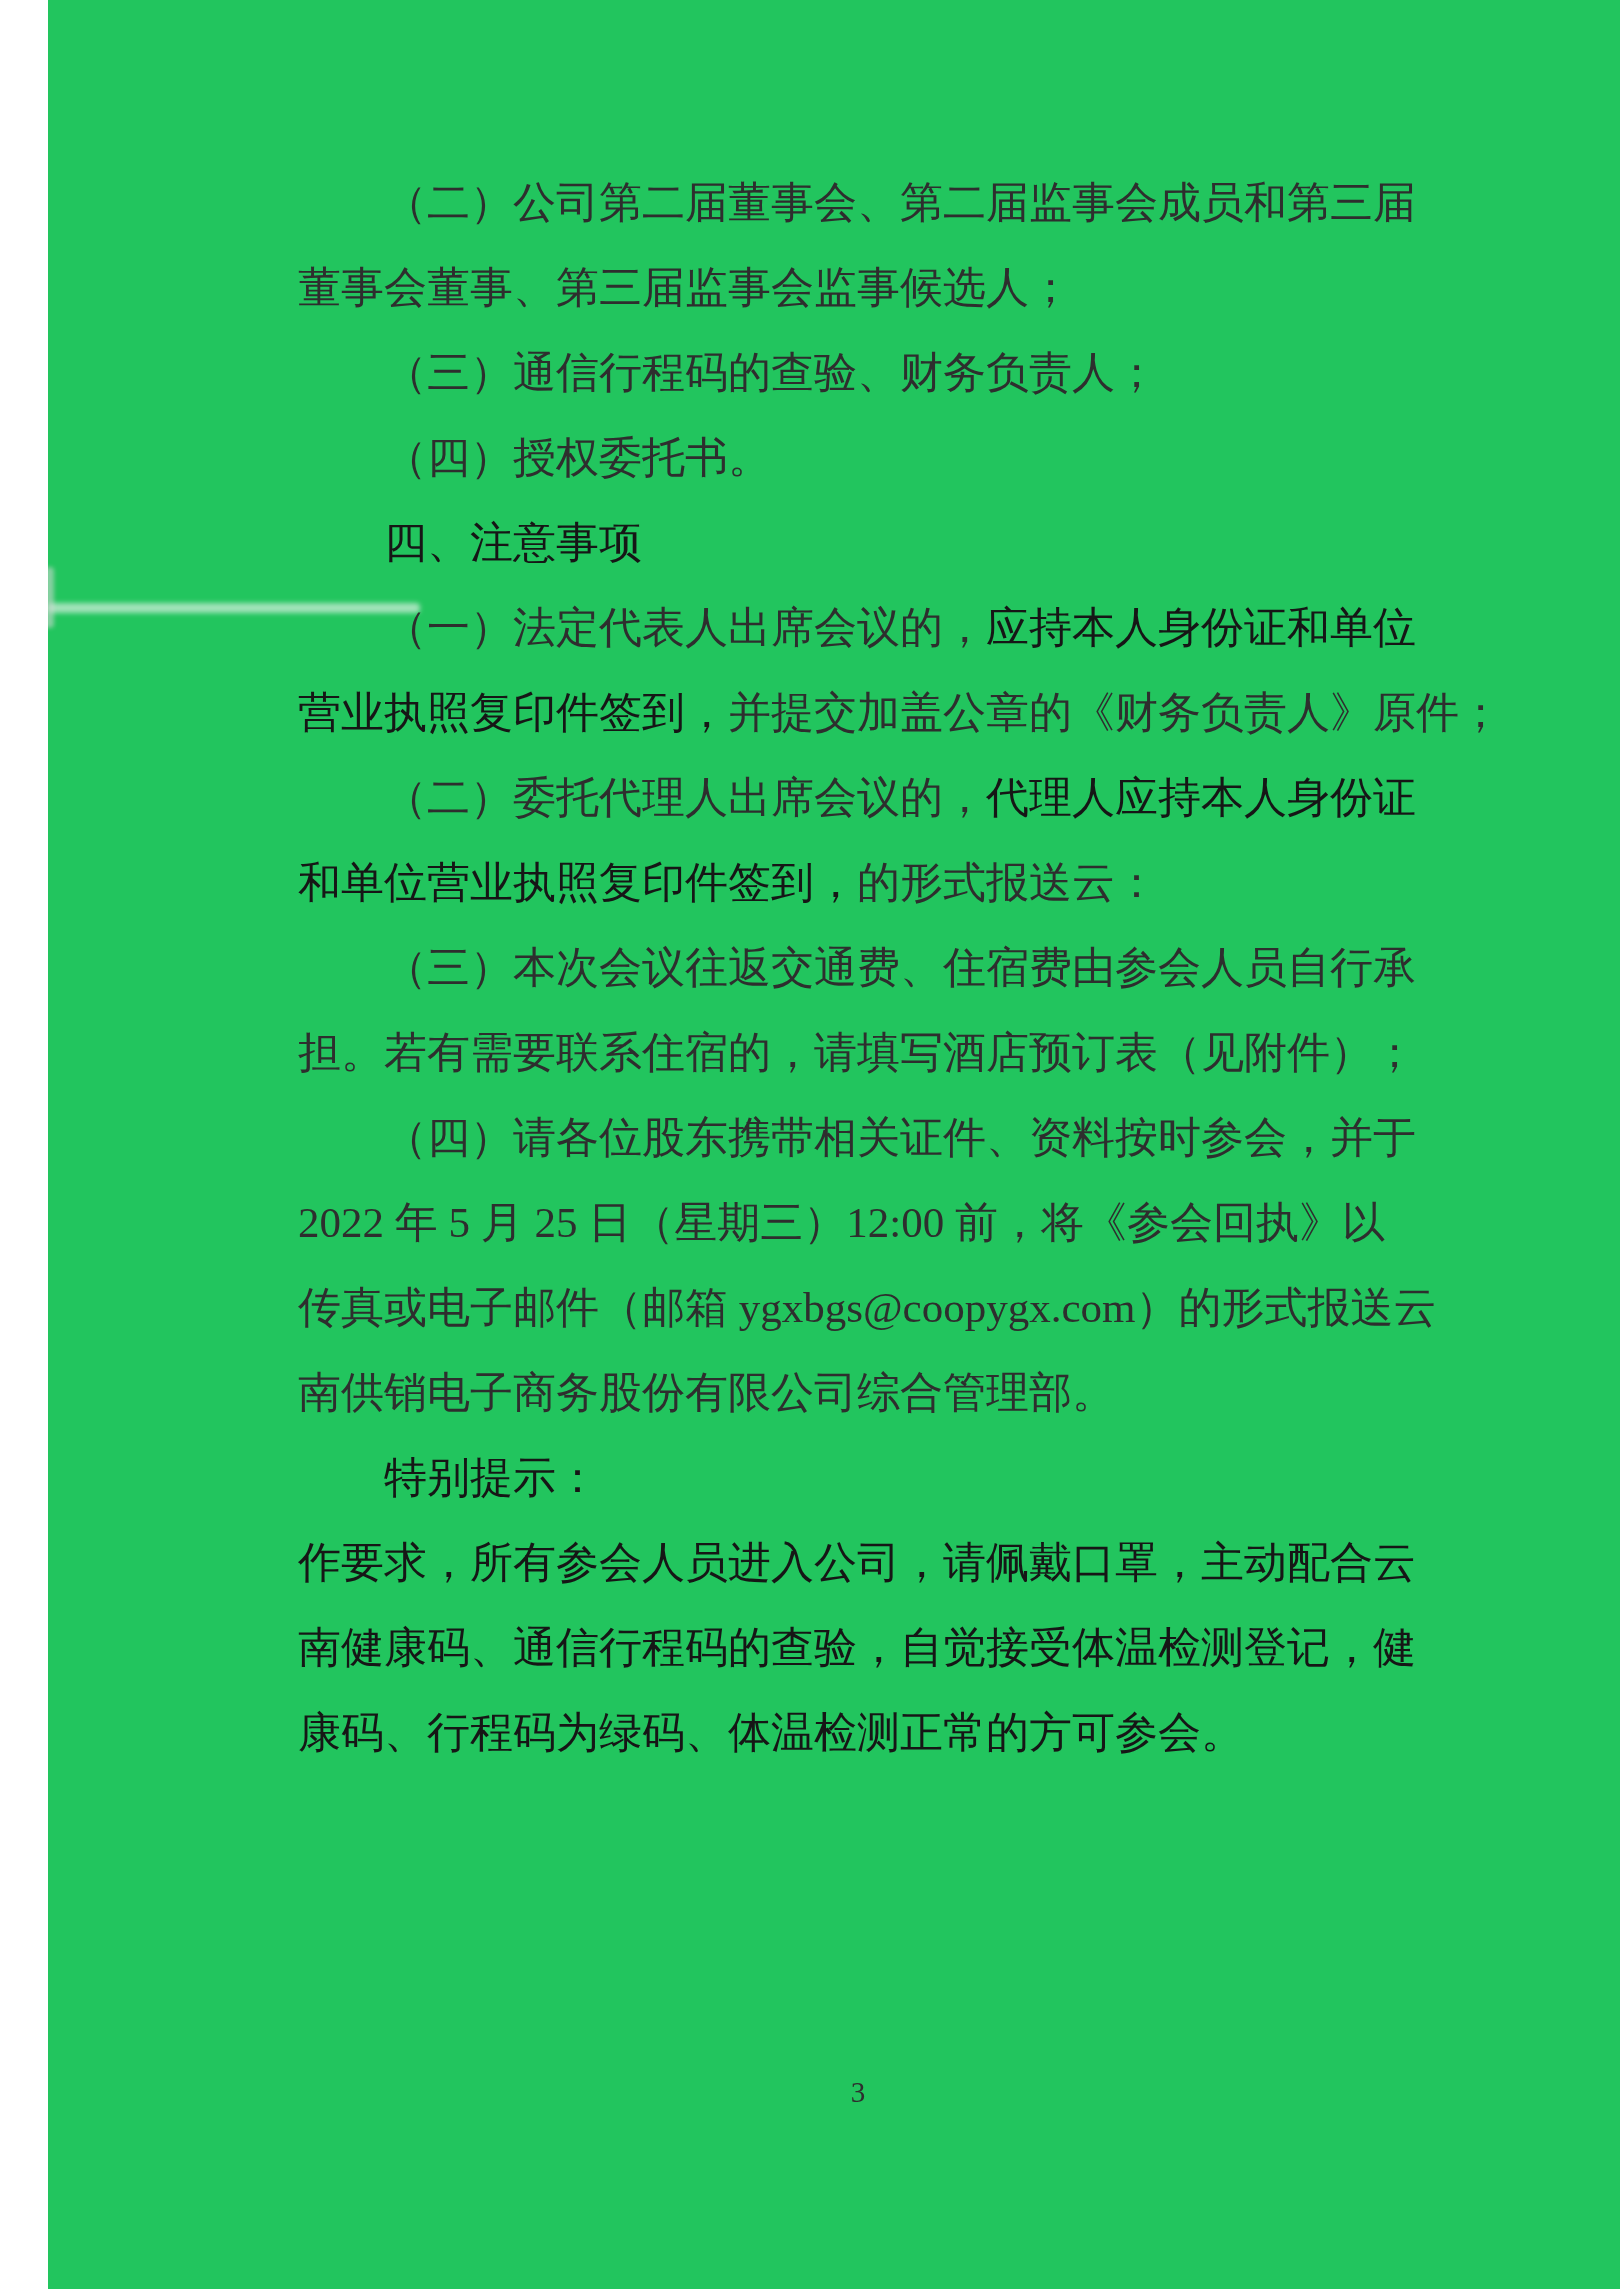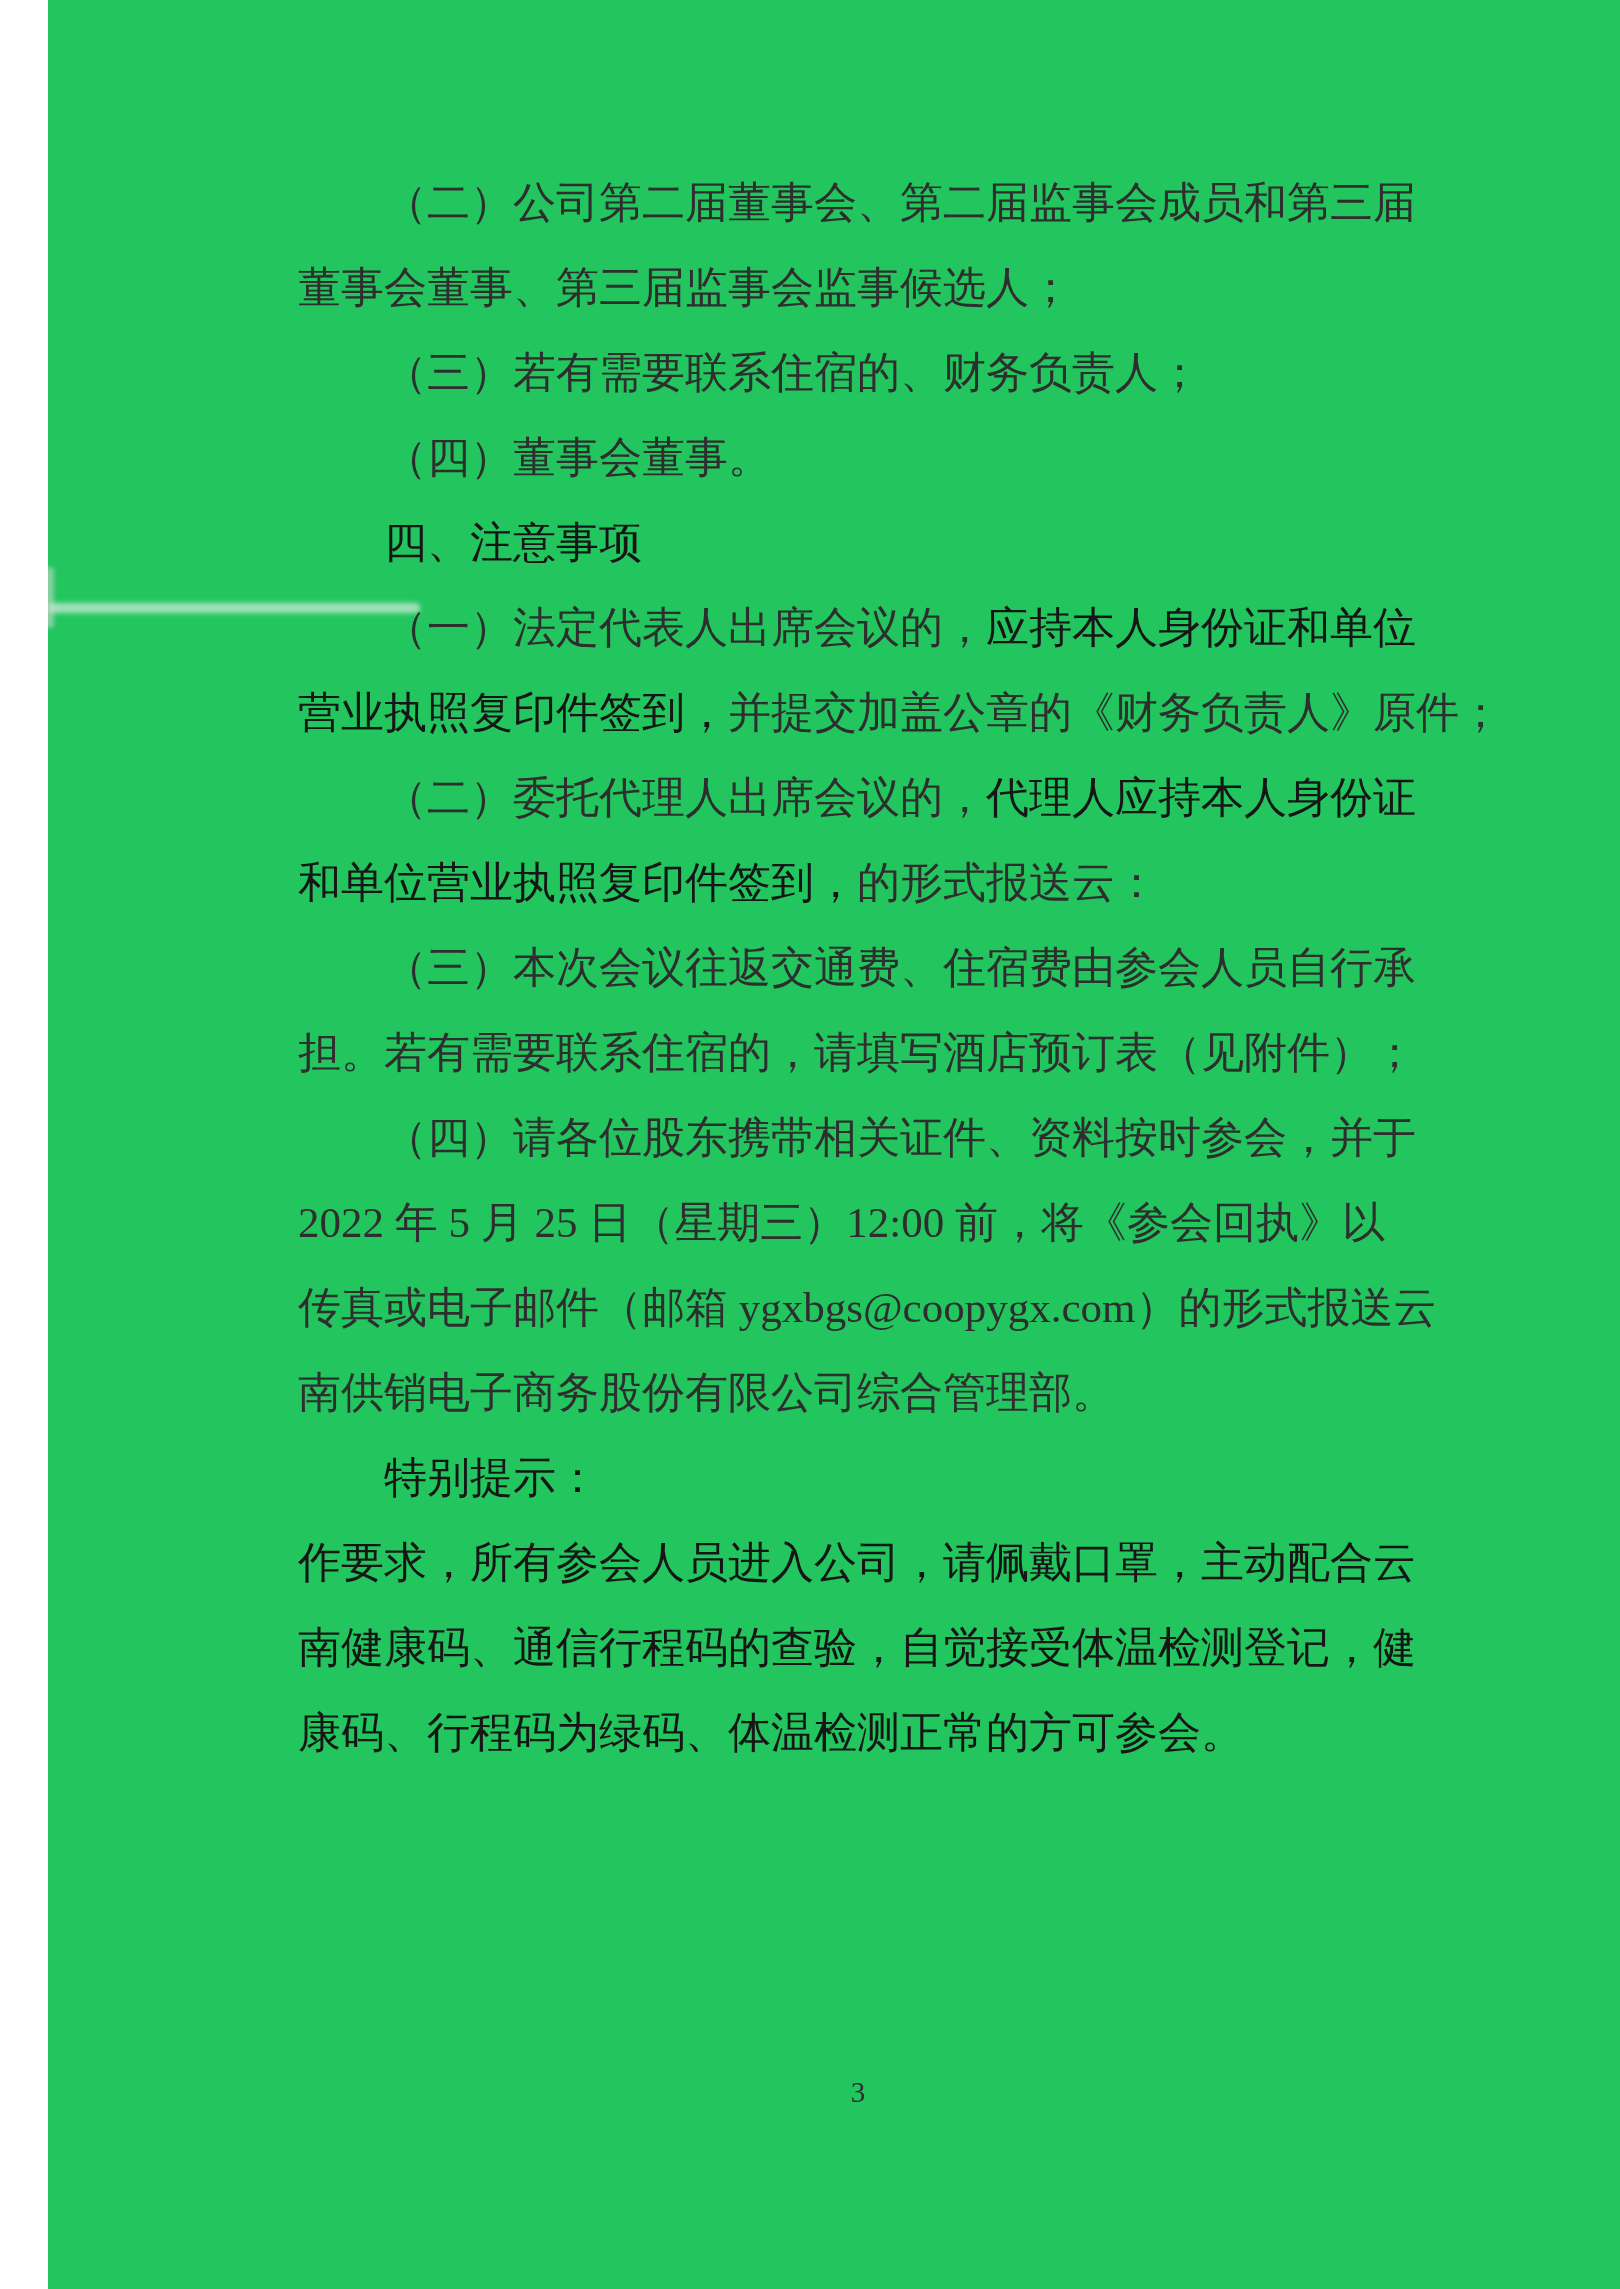--- a/index.html
+++ b/index.html
@@ -60,23 +60,23 @@
   <div class="artifact artifact-band"></div>
   <div class="artifact artifact-left"></div>
   <div class="artifact artifact-right"></div>
 
   <main class="body-text">
 
     <div class="line indent"><span class="seg">（二）公司第二届董事会、第二届监事会成员和第三届</span></div>
 
     <div class="line"><span class="seg">董事会董事、第三届监事会监事候选人；</span></div>
 
-    <div class="line indent"><span class="seg">（三）若有需要联系住宿的、财务负责人；</span></div>
+    <div class="line indent"><span class="seg">（三）通信行程码的查验、财务负责人；</span></div>
 
-    <div class="line indent"><span class="seg">（四）董事会董事。</span></div>
+    <div class="line indent"><span class="seg">（四）授权委托书。</span></div>
 
     <div class="line indent"><span class="seg seg-bold">四、注意事项</span></div>
 
     <div class="line indent"><span class="seg">（一）法定代表人出席会议的，</span><span class="seg seg-bold">应持本人身份证和单位</span></div>
 
     <div class="line"><span class="seg seg-bold">营业执照复印件签到，</span><span class="seg">并提交加盖公章的《财务负责人》原件；</span></div>
 
     <div class="line indent"><span class="seg">（二）委托代理人出席会议的，</span><span class="seg seg-bold">代理人应持本人身份证</span></div>
 
     <div class="line"><span class="seg seg-bold">和单位营业执照复印件签到，</span><span class="seg">的形式报送云：</span></div>

